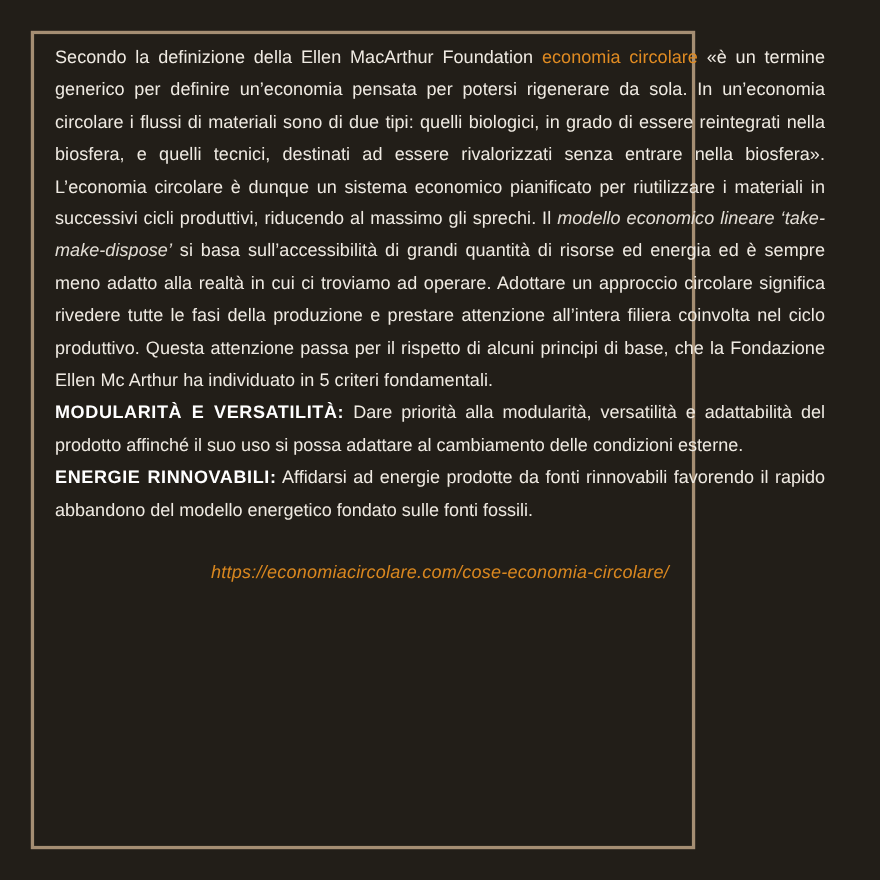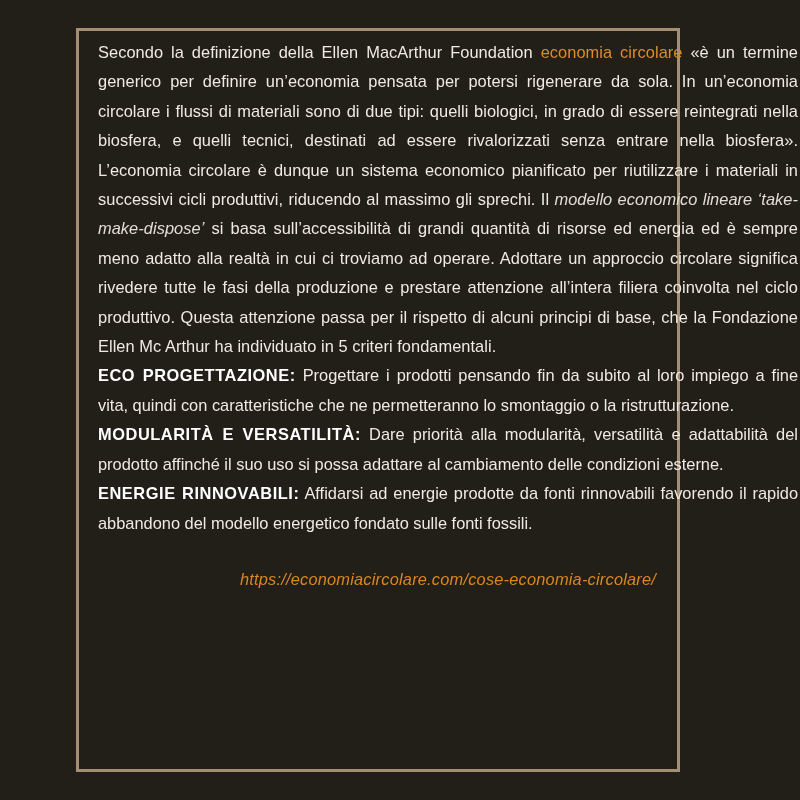--- a/index.html
+++ b/index.html
@@ -13,21 +13,20 @@
     background: #221e18;
     font-family: "Liberation Sans", sans-serif;
     overflow: hidden;
   }
   .slide {
     position: relative;
     width: 660px;
     height: 800px;
     background: #221e18;
     box-sizing: border-box;
-    margin-left: 48px;
   }
   .frame-border {
     position: absolute;
     left: 28px;
     top: 28px;
     right: 28px;
     bottom: 28px;
     border: 3px solid #a58e73;
     pointer-events: none;
   }
@@ -90,21 +89,20 @@
 <div class="slide">
 
   <div class="frame-border"></div>
 
   <div class="content">
 
     <p class="body-text intro"><span>Secondo la definizione della Ellen MacArthur Foundation </span><span class="accent">economia circolare</span><span> «è un termine generico per definire un’economia pensata per potersi rigenerare da sola. In un’economia circolare i flussi di materiali sono di due tipi: quelli biologici, in grado di essere reintegrati nella biosfera, e quelli tecnici, destinati ad essere rivalorizzati senza entrare nella biosfera». L’economia circolare è dunque un sistema economico pianificato per riutilizzare i materiali in successivi cicli produttivi, riducendo al massimo gli sprechi. Il </span><span class="italic">modello economico lineare ‘take-make-dispose’</span><span> si basa sull’accessibilità di grandi quantità di risorse ed energia ed è sempre meno adatto alla realtà in cui ci troviamo ad operare. Adottare un approccio circolare significa rivedere tutte le fasi della  produzione e prestare attenzione all’intera filiera coinvolta nel ciclo produttivo. Questa attenzione passa per il rispetto di alcuni principi di base, che la Fondazione Ellen Mc Arthur ha individuato in 5 criteri fondamentali.</span></p>
 
     <div class="criteria">
 
-      <p class="criterion"><span class="crit-head">ECO PROGETTAZIONE:</span><span> Progettare i prodotti pensando fin da subito al loro impiego a fine vita, quindi con caratteristiche che ne permetteranno lo smontaggio o la ristrutturazione.</span></p>
 
       <p class="criterion"><span class="crit-head">MODULARITÀ E VERSATILITÀ:</span><span> Dare priorità alla modularità, versatilità e adattabilità del prodotto affinché il suo uso si possa adattare al cambiamento delle condizioni esterne.</span></p>
 
       <p class="criterion"><span class="crit-head">ENERGIE RINNOVABILI:</span><span> Affidarsi ad energie prodotte da fonti rinnovabili favorendo il rapido abbandono del modello energetico fondato sulle fonti fossili.</span></p>
 
 
 
     </div>
 
     <a class="source-link" href="#">https://economiacircolare.com/cose-economia-circolare/</a>

